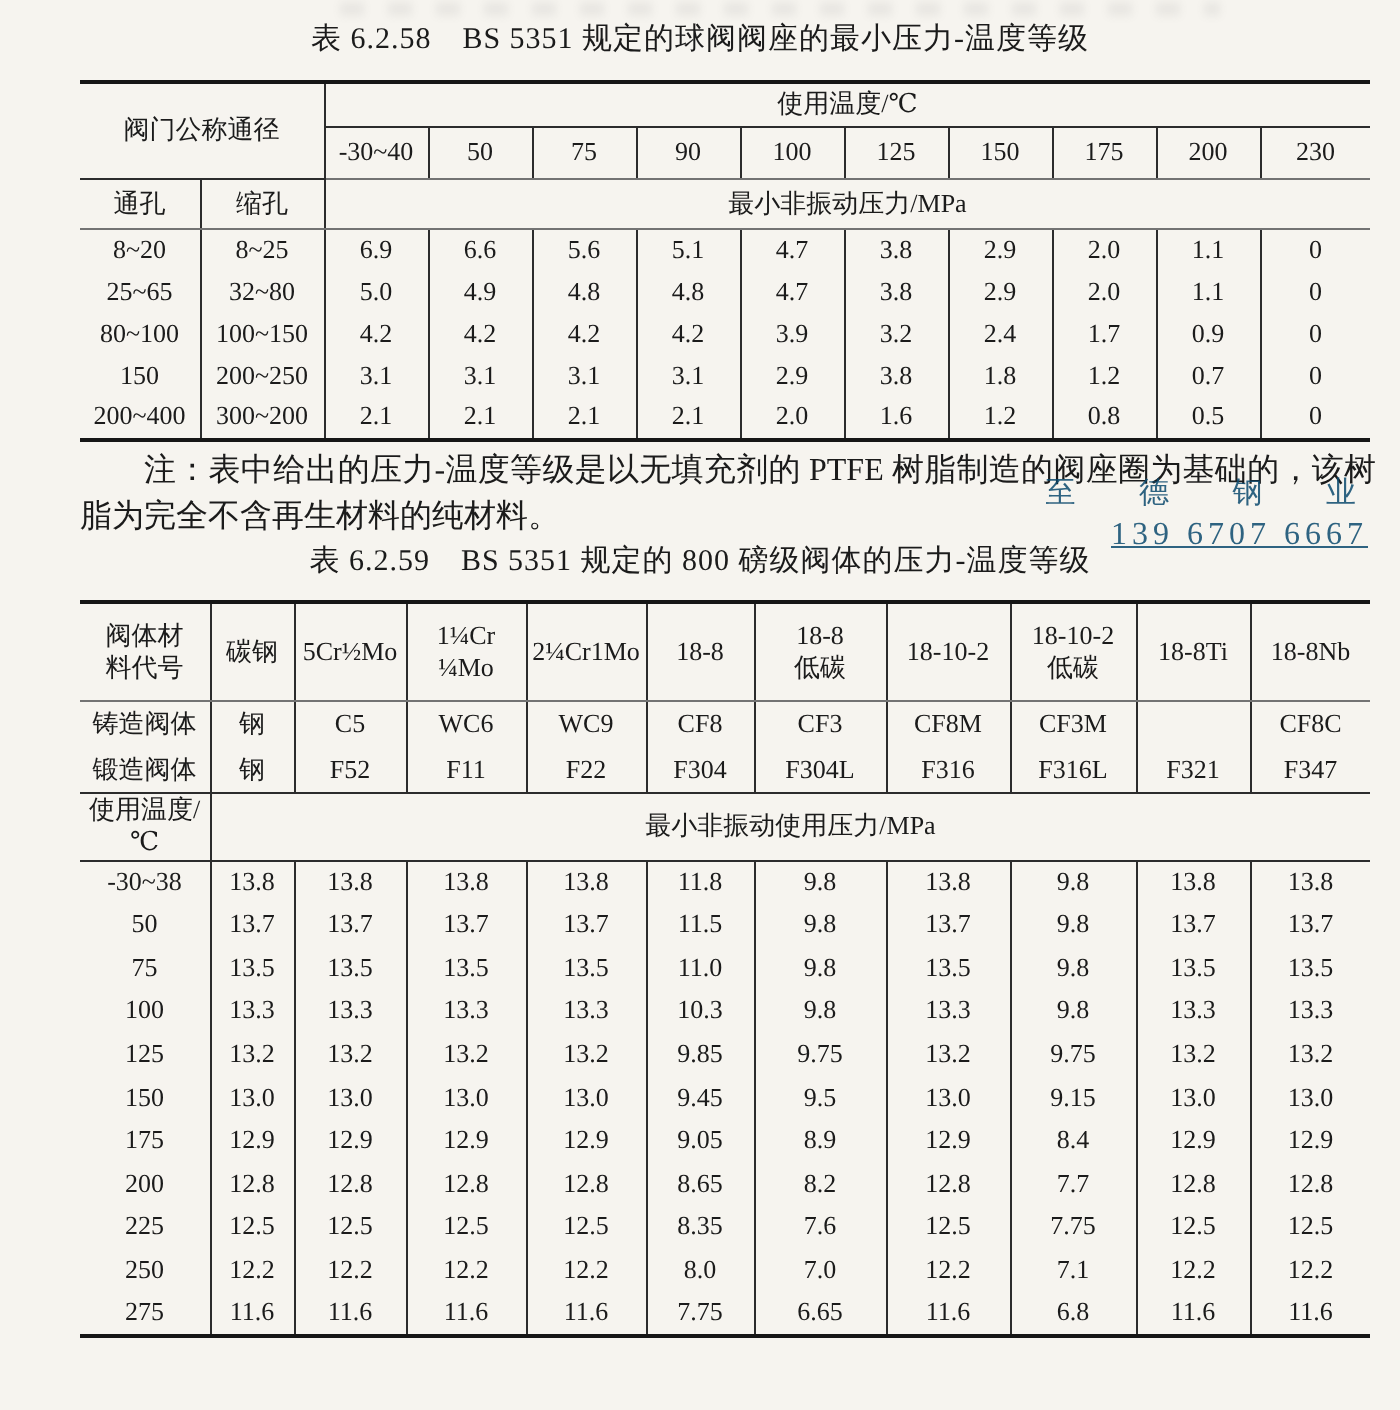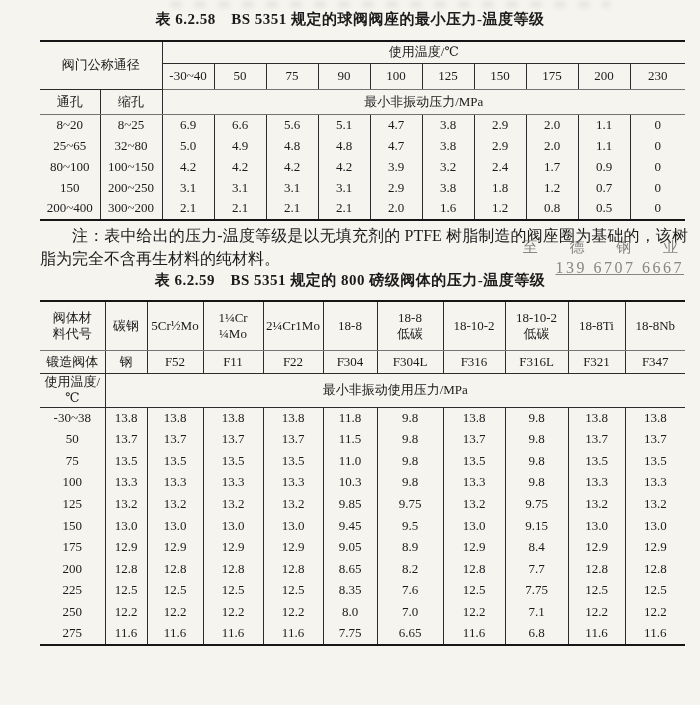--- a/index.html
+++ b/index.html
@@ -13,21 +13,21 @@
     background:#f6f4ef;color:#1b1b1b;
   }
   
   .bleed{
     position:absolute;left:170px;top:1px;width:440px;height:7px;
     background:repeating-linear-gradient(90deg,rgba(110,110,110,.35) 0 12px,transparent 12px 24px);
     filter:blur(2px);opacity:.28;
   }
   .title{
     position:absolute;left:0;width:700px;text-align:center;
-    font-weight:bold;font-size:15px;letter-spacing:.5px;
+    font-weight:normal;font-size:15px;letter-spacing:.5px;
   }
   .title1{top:10px;}
   .title2{top:271px;}
 
   table.tbl{
     position:absolute;left:40px;width:645px;
     border-collapse:collapse;table-layout:fixed;
     border-top:2px solid #161616;border-bottom:2px solid #161616;
     border-left:hidden;border-right:hidden;
     font-size:13px;
@@ -54,21 +54,21 @@
   .tbl2 tr.mid td{height:19px;border-top:1px solid #2c2c2c;border-bottom:1px solid #2c2c2c;}
   .tbl2 tbody.datab tr{height:21.6px;}
 
   .note{
     position:absolute;left:40px;top:224px;width:648px;
     font-size:16px;line-height:23px;text-indent:2em;
     text-align:justify;
   }
   .watermark{
     position:absolute;top:239px;right:16px;text-align:right;
-    color:#737373;opacity:.85;line-height:1.1;
+    color:#0c4a6e;opacity:.85;line-height:1.1;
   }
   .wm1{font-size:15px;letter-spacing:14px;margin-right:-8px;}
   .wm2{font-size:16px;letter-spacing:2.5px;margin-top:3px;text-decoration:underline;}
 </style>
 </head>
 <body>
 
 <div class="page">
   <div class="bleed"></div>
 
@@ -218,20 +218,33 @@
 低碳</td>
           <td>18-10-2</td>
           <td>18-10-2
 低碳</td>
           <td>18-8Ti</td>
           <td>18-8Nb</td>
         </tr>
     </tbody>
     <tbody class="mat" data-rows="table2.material_rows">
         <tr>
+          <td>铸造阀体</td>
+          <td>钢</td>
+          <td>C5</td>
+          <td>WC6</td>
+          <td>WC9</td>
+          <td>CF8</td>
+          <td>CF3</td>
+          <td>CF8M</td>
+          <td>CF3M</td>
+          <td></td>
+          <td>CF8C</td>
+        </tr>
+        <tr>
           <td>锻造阀体</td>
           <td>钢</td>
           <td>F52</td>
           <td>F11</td>
           <td>F22</td>
           <td>F304</td>
           <td>F304L</td>
           <td>F316</td>
           <td>F316L</td>
           <td>F321</td>

